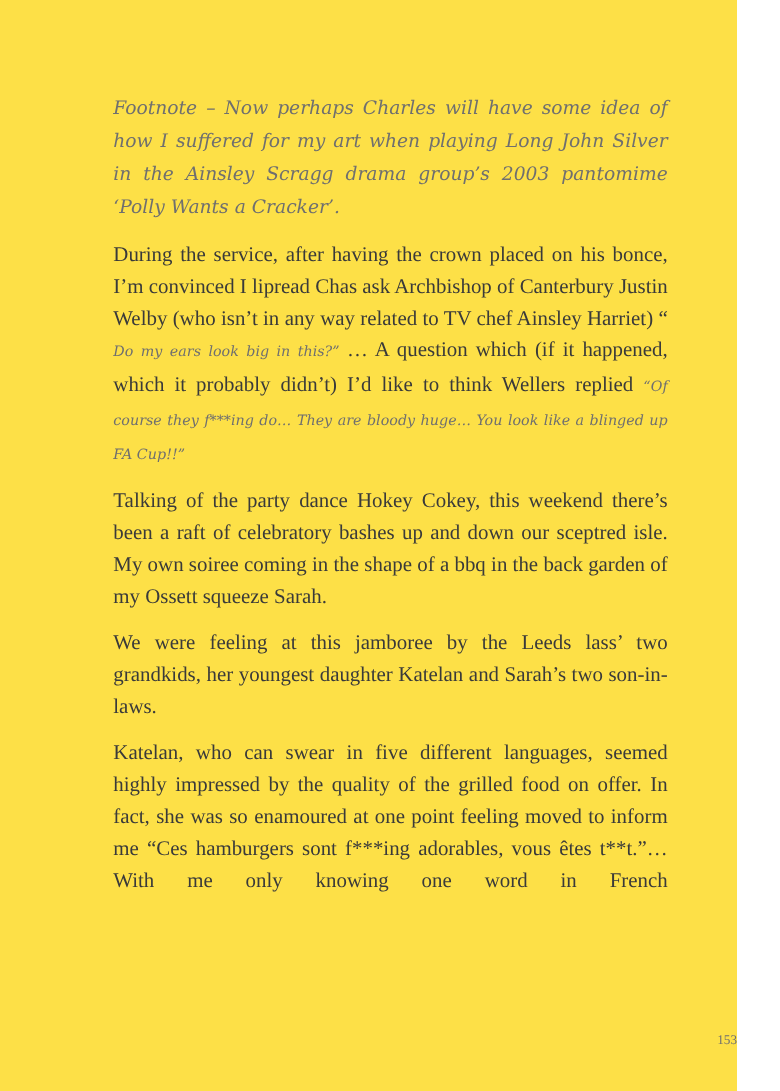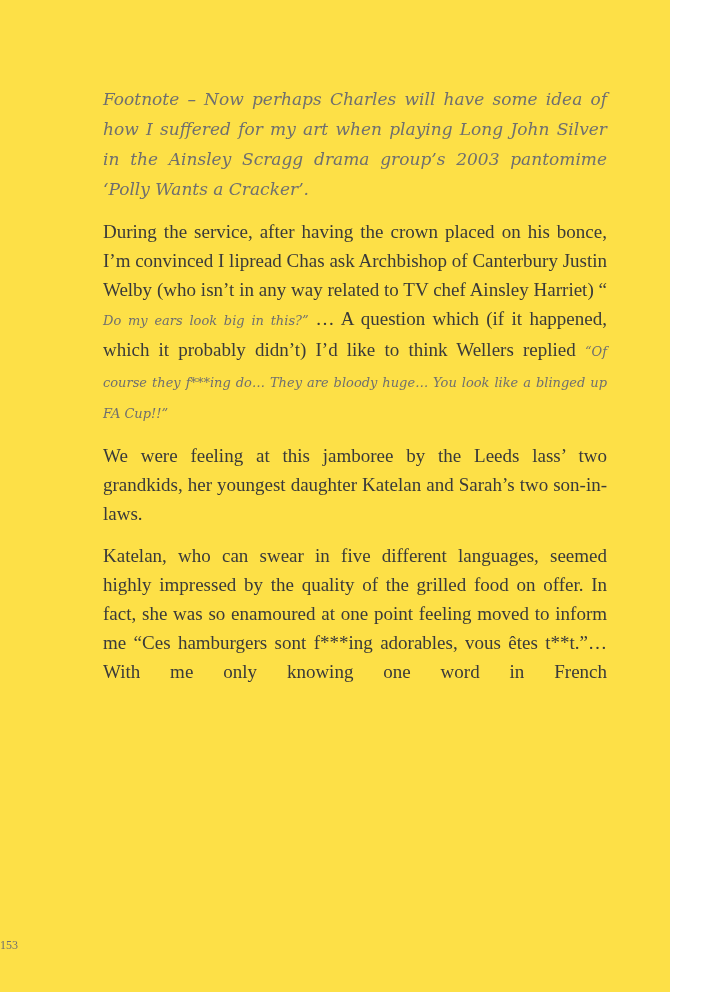--- a/index.html
+++ b/index.html
@@ -42,37 +42,39 @@
     font-size: 13px;
   }
   .footnote .it {
     font-size: 17px;
   }
   .page-number {
     position: absolute;
     left: 0;
     right: 0;
     top: 938px;
-    text-align: left;
+    text-align: right;
     font-size: 12px;
     color: #6f6f6f;
     font-family: "Liberation Serif", serif;
+    padding-left: 20px;
   }
 </style>
 </head>
 <body>
 
 <div class="page">
   <div class="content">
 
     <p class="para footnote"><span class="it">Footnote – Now perhaps Charles will have some idea of how I suffered for my art when playing Long John Silver in the Ainsley Scragg drama group’s 2003 pantomime ‘Polly Wants a Cracker’.</span></p>
 
     <p class="para"><span>During the service, after having the crown placed on his bonce, I’m convinced I lipread Chas ask Archbishop of Canterbury Justin Welby (who isn’t in any way related to TV chef Ainsley Harriet) “ </span><span class="it">Do my ears look big in this?” </span><span>… A question which (if it happened, which it probably didn’t) I’d like to think Wellers replied </span><span class="it">“Of course they f***ing do… They are bloody huge… You look like a blinged up FA Cup!!”</span></p>
 
 
+    <p class="para"><span>Talking of the party dance Hokey Cokey, this weekend there’s been a raft of celebratory bashes up and down our sceptred isle. My own soiree coming in the shape of a bbq in the back garden of my Ossett squeeze Sarah.</span></p>
 
     <p class="para"><span>We were feeling at this jamboree by the Leeds lass’ two grandkids, her youngest daughter Katelan and Sarah’s two son-in-laws.</span></p>
 
     <p class="para continues"><span>Katelan, who can swear in five different languages, seemed highly impressed by the quality of the grilled food on offer. In fact, she was so enamoured at one point feeling moved to inform me “Ces hamburgers sont f***ing adorables, vous êtes t**t.”… With me only knowing one word in French</span></p>
 
   </div>
 
   <div class="page-number">153</div>
 </div>
 

